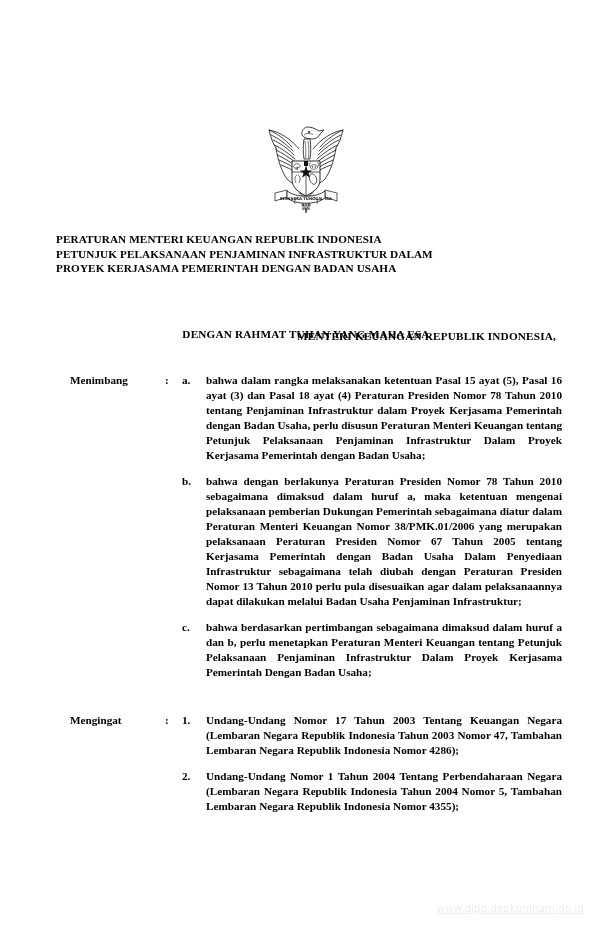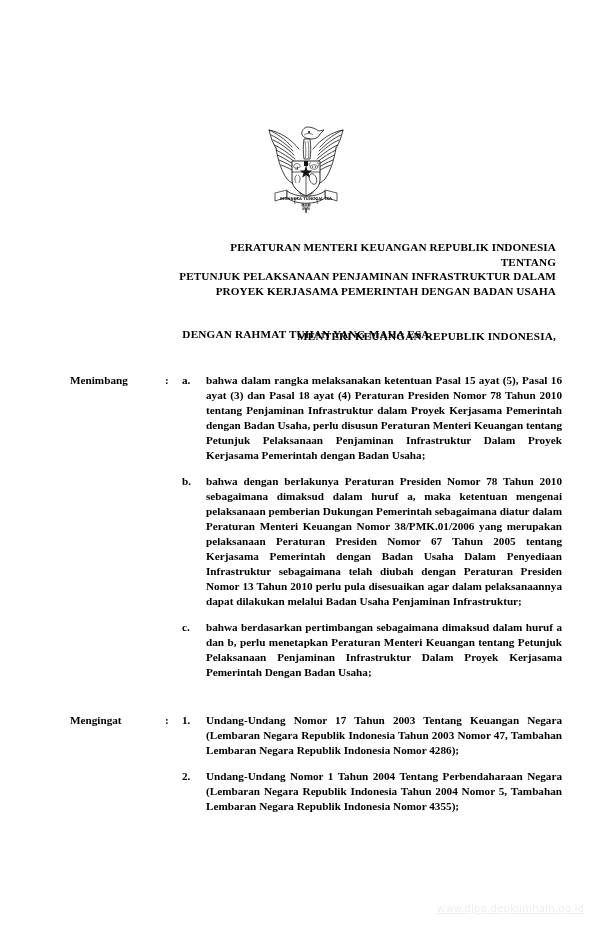--- a/index.html
+++ b/index.html
@@ -30,23 +30,23 @@
     top: 118px;
     width: 100px;
     height: 100px;
   }
   .emblem-wrap svg { display: block; width: 100px; height: 100px; }
 
   
   .title-block {
     position: absolute;
     left: 56px;
-    top: 240px;
+    top: 232px;
     width: 500px;
-    text-align: right;
+    text-align: left;
   }
   .title-line {
     font-weight: bold;
     font-size: 11.2px;
     line-height: 14.6px;
     letter-spacing: 0.1px;
     white-space: nowrap;
   }
 
   
@@ -237,21 +237,20 @@
 
       <g fill="none" stroke="#111" stroke-width="1.3">
         <path d="M84 158 C78 162 76 168 78 172"></path>
         <path d="M116 158 C122 162 124 168 122 172"></path>
       </g>
     </svg>
   </div>
 
   <div class="title-block">
     <div class="title-line">PERATURAN MENTERI KEUANGAN REPUBLIK INDONESIA</div>
-    <div class="title-line">TENTANG</div>
     <div class="title-line">PETUNJUK PELAKSANAAN PENJAMINAN INFRASTRUKTUR DALAM</div>
     <div class="title-line">PROYEK KERJASAMA PEMERINTAH DENGAN BADAN USAHA</div>
   </div>
 
   <div class="subhead subhead-1">DENGAN RAHMAT TUHAN YANG MAHA ESA</div>
   <div class="subhead subhead-2">MENTERI KEUANGAN REPUBLIK INDONESIA,</div>
 
   <div class="clause-row" id="considering-row">
     <div class="label-cell">Menimbang</div>
     <div class="colon-cell">:</div>

